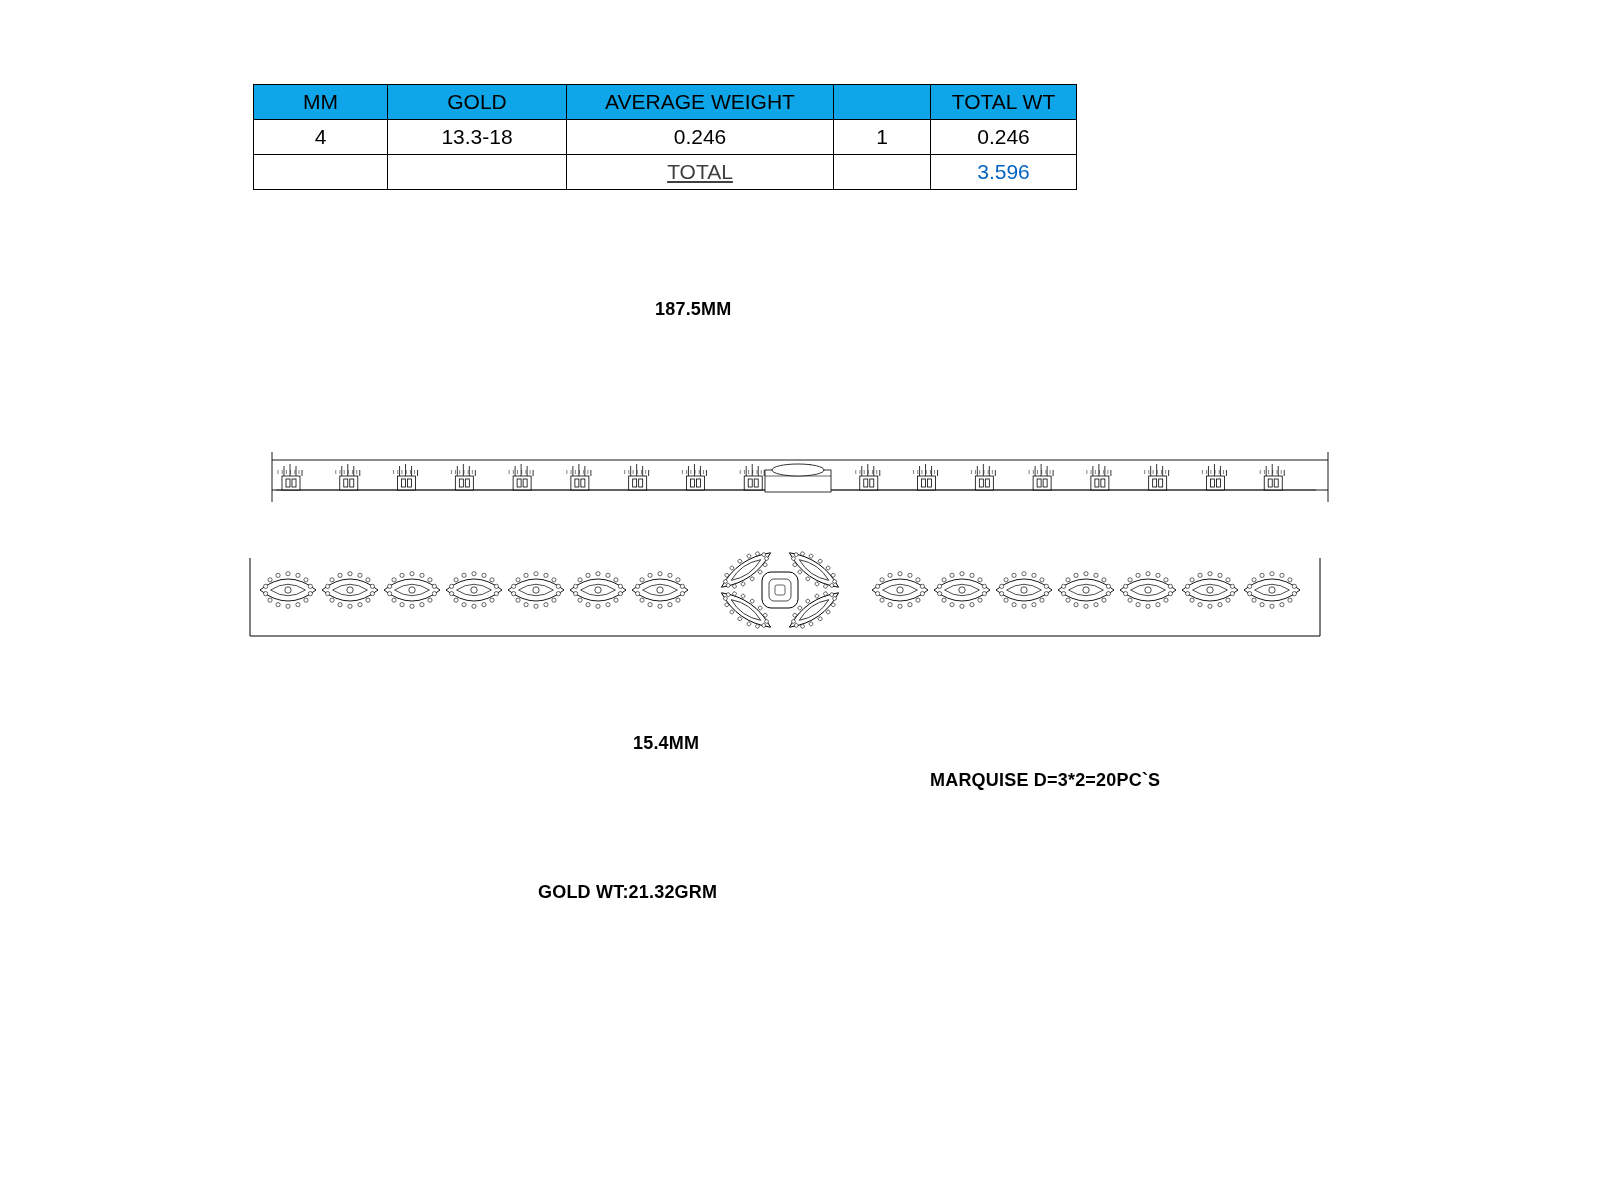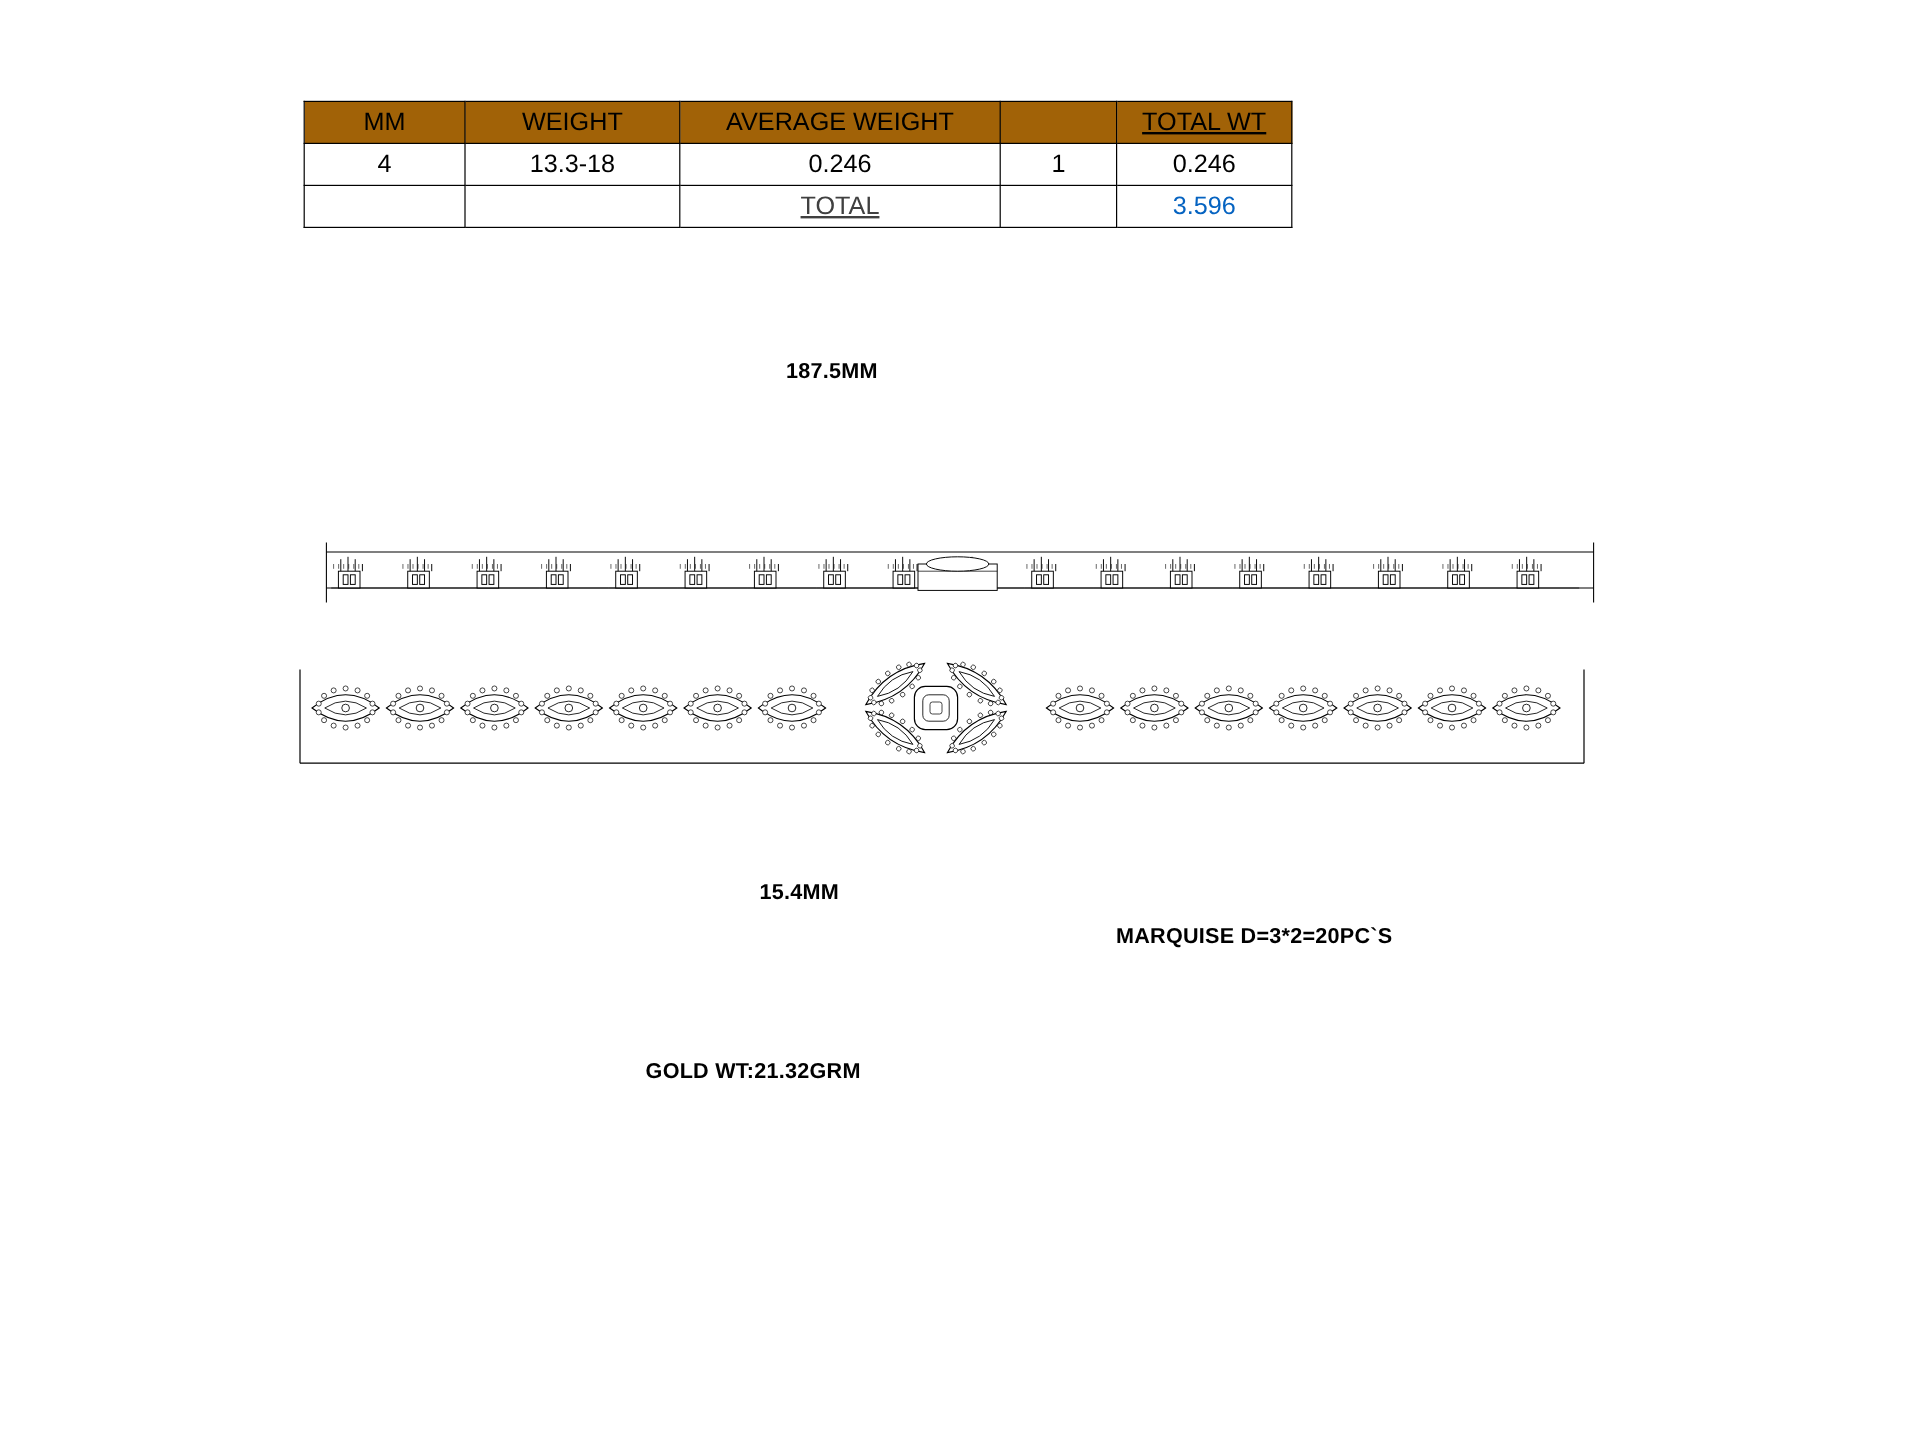--- a/index.html
+++ b/index.html
@@ -28,30 +28,30 @@
     border: 1px solid #000000;
     text-align: center;
     vertical-align: middle;
     font-size: 21px;
     font-weight: normal;
     height: 34px;
     padding: 0 4px;
     font-family: "Liberation Sans", sans-serif;
   }
   #spec-table thead th {
-    background: #a16207;
+    background: #0ea5e9;
     color: #000000;
     font-weight: normal;
     font-size: 21px;
   }
   .col-mm    { width: 125px; }
   .col-sieve { width: 170px; }
   .col-avg   { width: 258px; }
   .col-qty   { width: 88px; }
-  .col-total { width: 137px; text-decoration: underline; }
+  .col-total { width: 137px; }
 
   .qty-cell { font-weight: bold; }
   .total-label {
     color: #404040;
     text-decoration: underline;
     font-size: 21px;
   }
   .total-value { color: #0563c1; margin-left: 48px; }
   .blank-cell { }
 
@@ -87,21 +87,21 @@
   }
   svg { display: block; }
 </style>
 </head>
 <body>
 
 <table id="spec-table">
   <thead>
     <tr>
       <th class="col-mm">MM</th>
-      <th class="col-sieve">WEIGHT</th>
+      <th class="col-sieve">GOLD</th>
       <th class="col-avg">AVERAGE WEIGHT</th>
       <th class="col-qty"></th>
       <th class="col-total">TOTAL WT</th>
     </tr>
   </thead>
   <tbody>
     <tr>
       <td>4</td>
       <td>13.3-18</td>
       <td>0.246</td>

